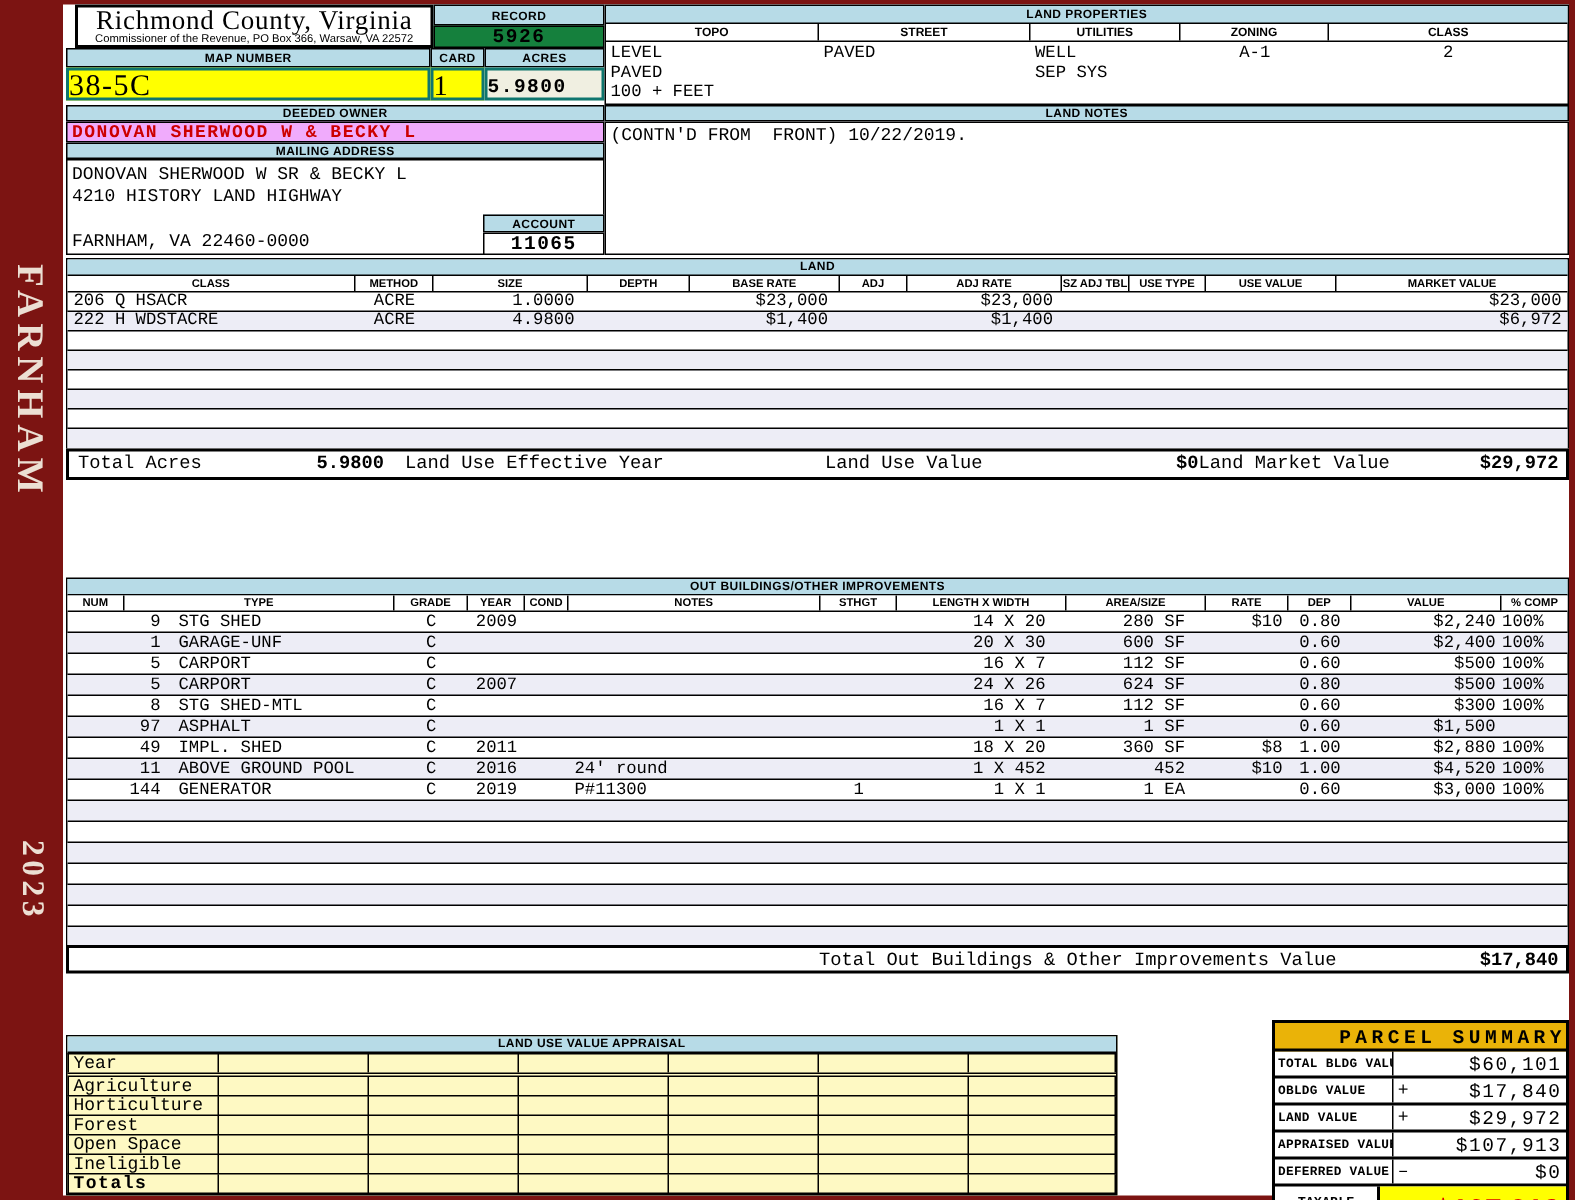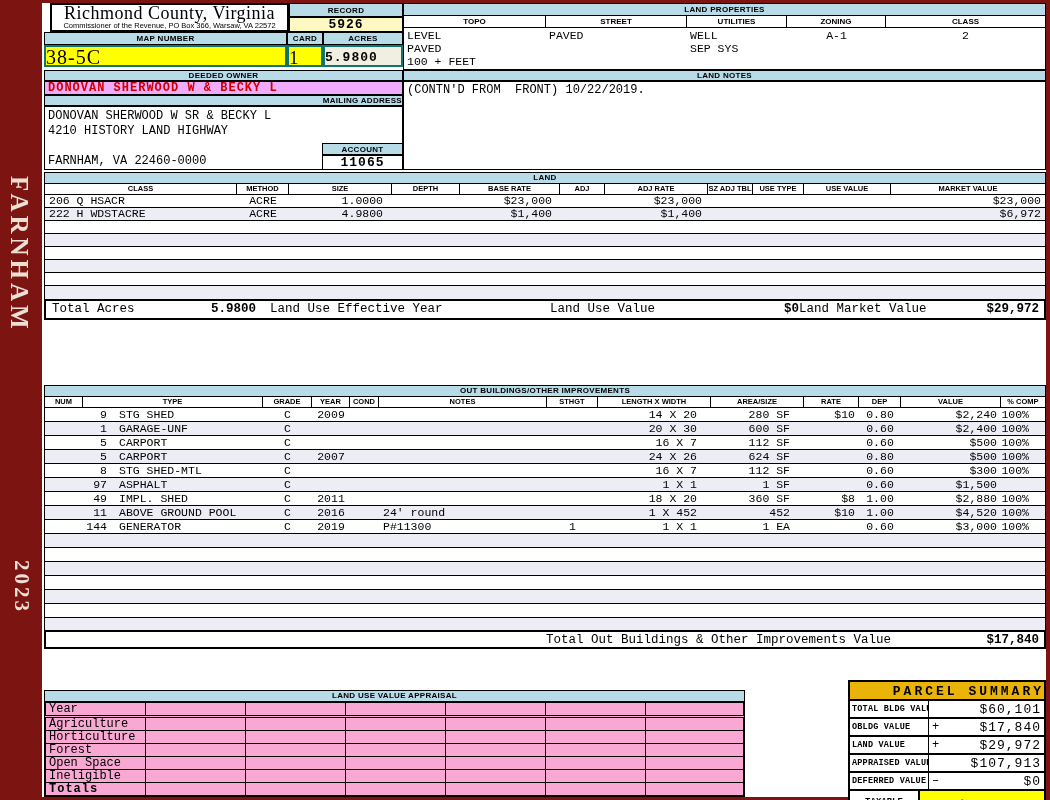--- a/index.html
+++ b/index.html
@@ -17,21 +17,21 @@
   
   .band{background:#b7dbe7;border:1px solid #000;font-family:"Liberation Sans","DejaVu Sans",sans-serif;
         font-size:8px;font-weight:bold;text-align:center;letter-spacing:.3px;overflow:hidden;}
   .abs{position:absolute;}
 
   
   .title-box{position:absolute;left:50px;top:3px;width:239px;height:29px;border:2px solid #000;background:#fff;text-align:center;}
   .county-title{font-family:"Liberation Serif","DejaVu Serif",serif;font-size:18px;line-height:17px;letter-spacing:.5px;}
   .county-sub{font-family:"Liberation Sans","DejaVu Sans",sans-serif;font-size:7.5px;line-height:8px;}
   .record-label{left:289px;top:3px;width:114px;height:14px;line-height:13px;}
-  .record-value{position:absolute;left:289px;top:17px;width:114px;height:15px;background:#fef9c3;border:1px solid #000;
+  .record-value{position:absolute;left:289px;top:17px;width:114px;height:15px;background:#15803d;border:1px solid #000;
                 font-weight:bold;font-size:13px;line-height:13px;text-align:center;letter-spacing:1px;}
   .hdr2{top:32px;height:13px;line-height:12px;position:absolute;}
   .map-h{left:44px;width:243px;} .card-h{left:287px;width:36px;} .acres-h{left:323px;width:80px;}
   .val2{position:absolute;top:45px;height:22px;border:2px solid #0f766e;text-align:left;}
   .map-v{left:44px;width:243px;background:#ffff00;font-family:"Liberation Serif","DejaVu Serif",serif;
          font-size:20px;line-height:21px;letter-spacing:1px;}
   .card-v{left:287px;width:36px;background:#ffff00;font-family:"Liberation Serif","DejaVu Serif",serif;font-size:19px;line-height:21px;}
   .acres-v{left:323px;width:80px;background:#f0efe1;font-weight:bold;font-size:13px;line-height:21px;letter-spacing:1px;}
 
   
@@ -43,21 +43,21 @@
   .lp-hcell:last-child{border-right:none;}
   .lp-vals{display:flex;height:41px;}
   .lp-col{padding-top:1px;}
   .lp-line{font-size:11.5px;line-height:13px;min-height:13px;padding-left:3px;white-space:pre;}
   .lp-center .lp-line{text-align:center;padding-left:0;}
 
   
   .own-band{left:44px;top:70px;width:359px;height:11px;line-height:10px;}
   .own-val{position:absolute;left:44px;top:81px;width:359px;height:14px;border:1px solid #000;background:#f0abfc;
            color:#cc0000;font-weight:bold;font-size:12px;line-height:12px;padding-left:3px;letter-spacing:1px;}
-  .mail-band{left:44px;top:95px;width:359px;height:11px;line-height:10px;text-align:right;}
+  .mail-band{left:44px;top:95px;width:359px;height:11px;line-height:10px;}
   .mail-box{position:absolute;left:44px;top:106px;width:359px;height:64px;border:1px solid #000;background:#fff;padding:2px 0 0 3px;}
   .mail-line{font-size:12px;line-height:15px;min-height:15px;white-space:pre;}
   .acct-band{left:322px;top:143px;width:81px;height:12px;line-height:11px;}
   .acct-val{position:absolute;left:322px;top:155px;width:81px;height:15px;border:1px solid #000;background:#fff;
             font-weight:bold;font-size:13px;line-height:13px;text-align:center;letter-spacing:1px;}
 
   
   .notes-band{left:403px;top:70px;width:643px;height:11px;line-height:10px;}
   .notes-box{position:absolute;left:403px;top:81px;width:643px;height:89px;border:1px solid #000;background:#fff;
              font-size:12px;line-height:14px;padding:1px 0 0 3px;white-space:pre;}
@@ -95,21 +95,21 @@
   .oc10{width:42px;text-align:center;}
   .oc11{width:100px;text-align:right;padding-right:4px;}
   .oc12{flex:1;text-align:right;padding-right:16px;}
 
   
   .total-row{position:absolute;border:2px solid #000;background:#fff;font-size:12.5px;}
   .total-row span{position:absolute;line-height:17px;top:0;}
   .b{font-weight:bold;}
 
   
-  .lua{position:absolute;left:44px;top:690px;width:701px;border:1px solid #000;background:#f9a8d4;}
+  .lua{position:absolute;left:44px;top:690px;width:701px;border:1px solid #000;background:#fef9c3;}
   .lua-table{border-collapse:collapse;width:100%;table-layout:fixed;}
   .lua-table td{border:1px solid #000;height:12.4px;font-size:12px;line-height:12px;padding:0 0 0 3px;overflow:hidden;}
   .lua-table tr:first-child td{border-bottom:3px double #000;}
   .lua-table tr:last-child td:first-child{font-weight:bold;letter-spacing:1px;}
 
   
   .psum{position:absolute;left:848px;top:680px;width:198px;border:2px solid #000;background:#fff;}
   .psum-title{background:#eab308;border-bottom:2px solid #000;font-weight:bold;font-size:13px;height:19px;
               line-height:19px;text-align:right;letter-spacing:3px;}
   .psum-row{display:flex;height:18px;border-bottom:2px solid #000;align-items:stretch;}

